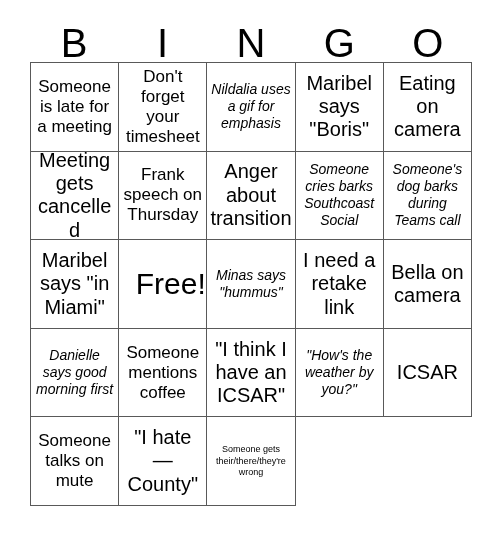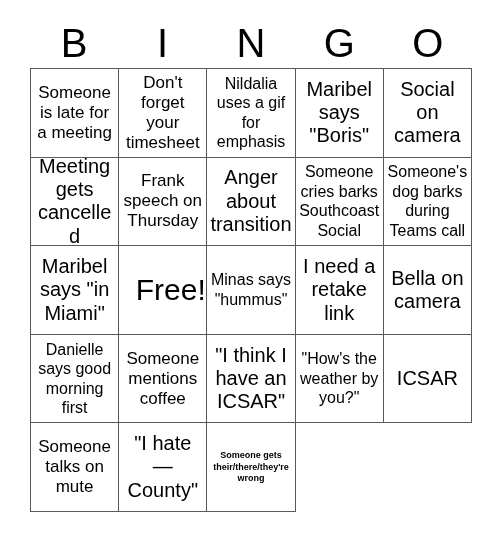--- a/index.html
+++ b/index.html
@@ -37,21 +37,21 @@
     justify-content: center;
     font-size: 40px;
     font-weight: 400;
     line-height: 1;
     letter-spacing: 0px;
   }
   
   .grid {
     position: absolute;
     left: 30px;
-    top: 68px;
+    top: 62px;
     width: 442px;
     height: 444px;
     display: grid;
     grid-template-columns: repeat(5, 1fr);
     grid-template-rows: repeat(5, 1fr);
     border-top: 1px solid #595959;
     border-left: 1px solid #595959;
     box-sizing: border-box;
     background: #ffffff;
   }
@@ -70,22 +70,22 @@
     display: block;
     width: 100%;
     line-height: 1.17;
     word-wrap: break-word;
     white-space: pre-line;
   }
   
   .fs-xl  .cell-text { font-size: 30px; line-height: 1.12; margin-left: 16px; }
   .fs-lg  .cell-text { font-size: 20px; line-height: 1.17; }
   .fs-md  .cell-text { font-size: 17px; line-height: 1.18; }
-  .fs-sm  .cell-text { font-size: 16px; line-height: 1.22; }
-  .fs-xs  .cell-text { font-size: 9px;  line-height: 1.25; font-weight: bold; }
+  .fs-sm  .cell-text { font-size: 14px; line-height: 1.22; font-style: italic; }
+  .fs-xs  .cell-text { font-size: 9px;  line-height: 1.25; }
 </style>
 </head>
 <body>
 
 <div class="card">
 
   <div class="header-row">
       <div class="header-cell">B</div>
       <div class="header-cell">I</div>
       <div class="header-cell">N</div>
@@ -100,21 +100,21 @@
       <div class="cell fs-md">
         <span class="cell-text">Don't forget your timesheet</span>
       </div>
       <div class="cell fs-sm">
         <span class="cell-text">Nildalia uses a gif for emphasis</span>
       </div>
       <div class="cell fs-lg">
         <span class="cell-text">Maribel says "Boris"</span>
       </div>
       <div class="cell fs-lg">
-        <span class="cell-text">Social on camera</span>
+        <span class="cell-text">Eating on camera</span>
       </div>
       <div class="cell fs-lg">
         <span class="cell-text">Meeting gets cancelled</span>
       </div>
       <div class="cell fs-md">
         <span class="cell-text">Frank speech on Thursday</span>
       </div>
       <div class="cell fs-lg">
         <span class="cell-text">Anger about transition</span>
       </div>

